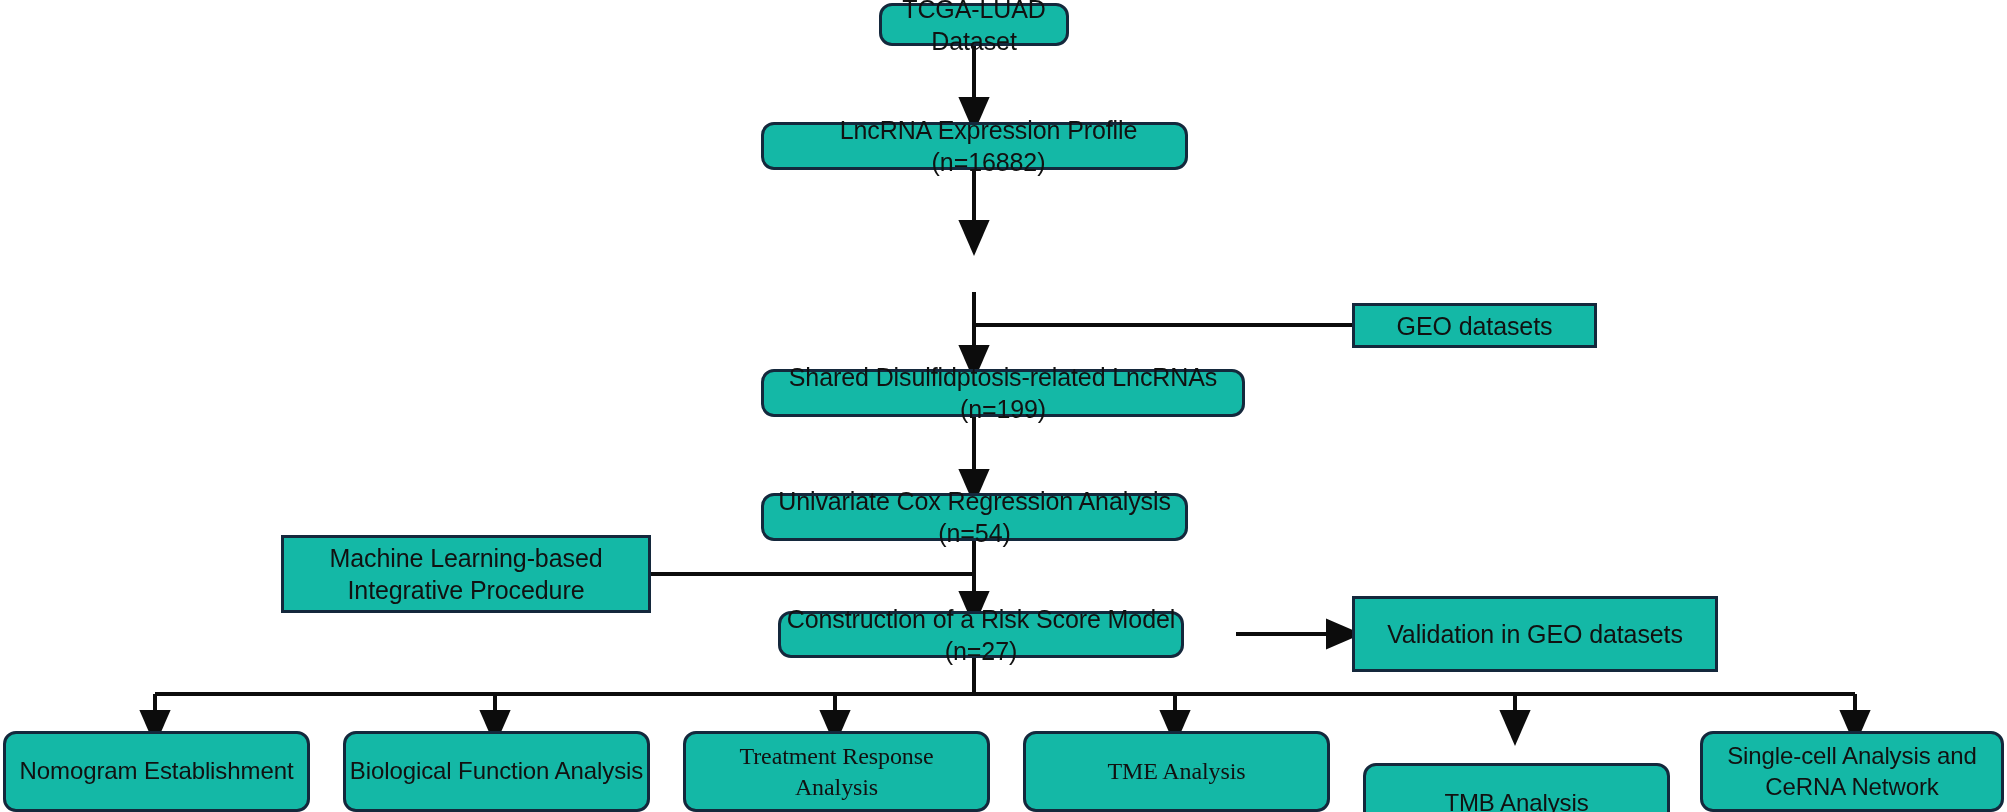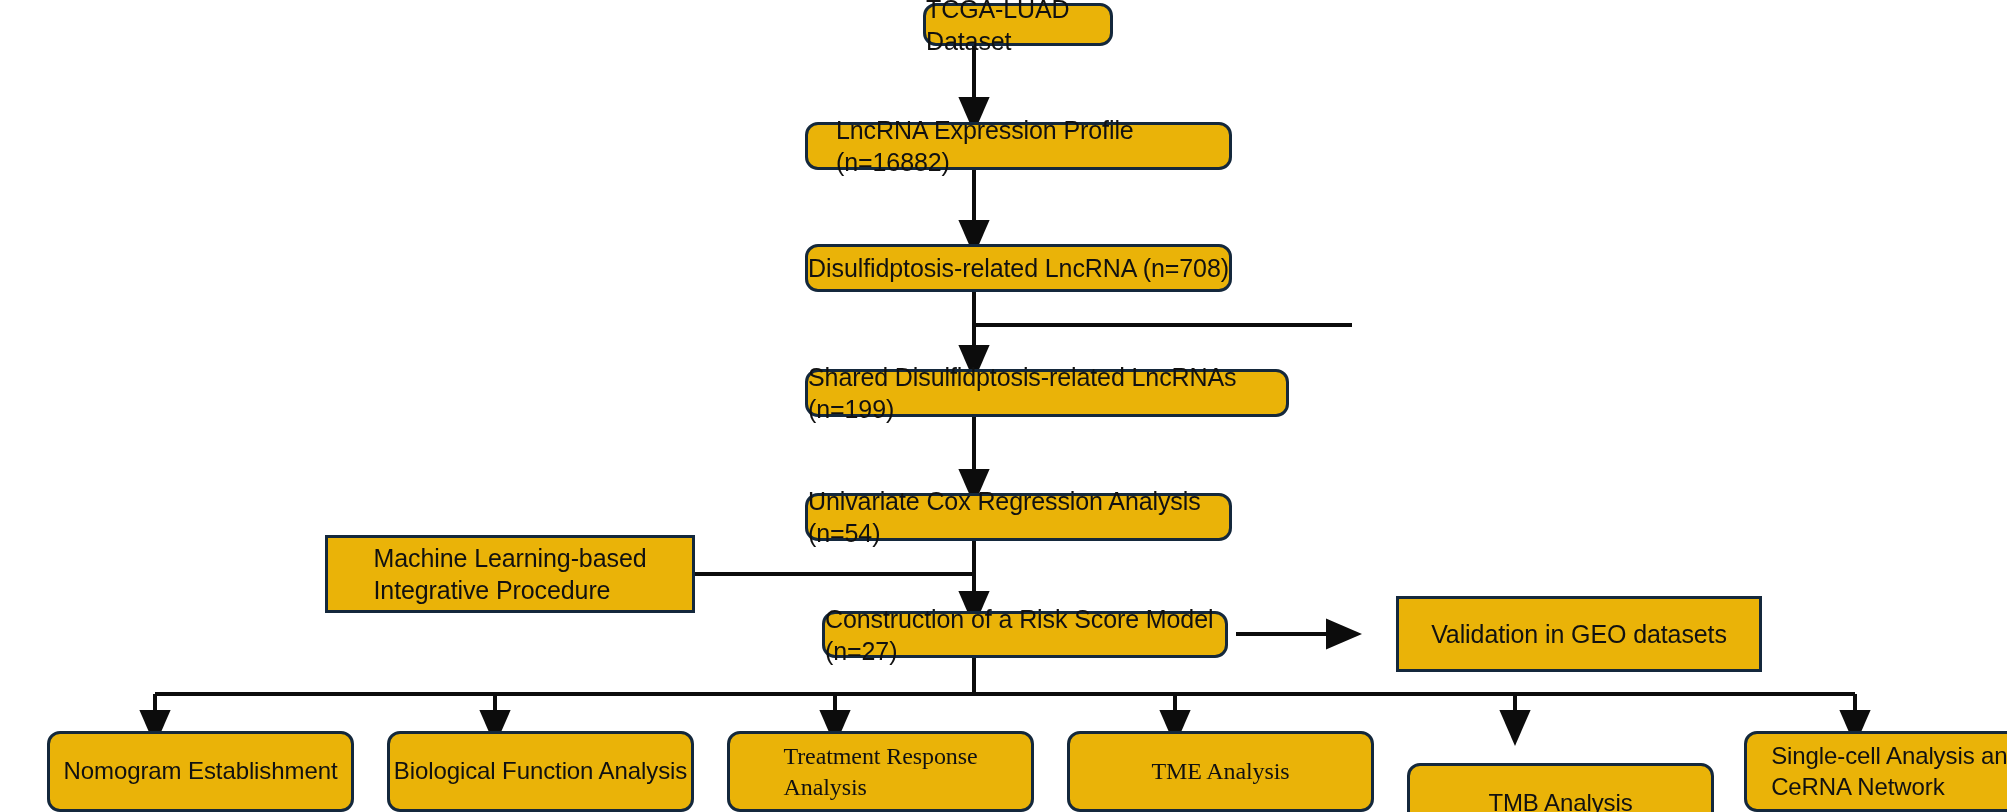--- a/index.html
+++ b/index.html
@@ -11,33 +11,32 @@
     position: relative;
     width: 2007px;
     height: 812px;
     background: #ffffff;
     font-family: "Liberation Sans", sans-serif;
     overflow: hidden;
   }
   .node {
     position: absolute;
     box-sizing: border-box;
-    background: #eab308;
+    background: #14b8a6;
     border: 3px solid #14283c;
     display: flex;
     align-items: center;
     justify-content: center;
-    text-align: left;
+    text-align: center;
     color: #111111;
     font-size: 25px;
     line-height: 1.28;
     letter-spacing: -0.1px;
     z-index: 3;
     white-space: pre-line;
-    margin-left: 44px;
   }
   .node.rounded {
     border-radius: 13px;
   }
   .node.square {
     border-radius: 0;
     border-width: 3px;
   }
   .node.bottom {
     font-size: 24px;
@@ -92,24 +91,24 @@
   </svg>
 
   <div class="node rounded" style="left:879px; top:3px; width:190px; height:43px;">
     <span>TCGA-LUAD Dataset</span>
   </div>
 
   <div class="node rounded" style="left:761px; top:122px; width:427px; height:48px;padding-left:28px;">
     <span>LncRNA Expression Profile (n=16882)</span>
   </div>
 
-  <div class="node rounded" style="left:761px; top:244px; width:427px; height:48px;">
-    <span>Disulfidptosis-related LncRNA (n=708)</span>
+
+  <div class="node square" style="left:1352px; top:303px; width:245px; height:45px;">
+    <span>GEO datasets</span>
   </div>
-
 
   <div class="node rounded" style="left:761px; top:369px; width:484px; height:48px;">
     <span>Shared Disulfidptosis-related LncRNAs (n=199)</span>
   </div>
 
   <div class="node rounded" style="left:761px; top:493px; width:427px; height:48px;">
     <span>Univariate Cox Regression Analysis (n=54)</span>
   </div>
 
   <div class="node square" style="left:281px; top:535px; width:370px; height:78px;">

